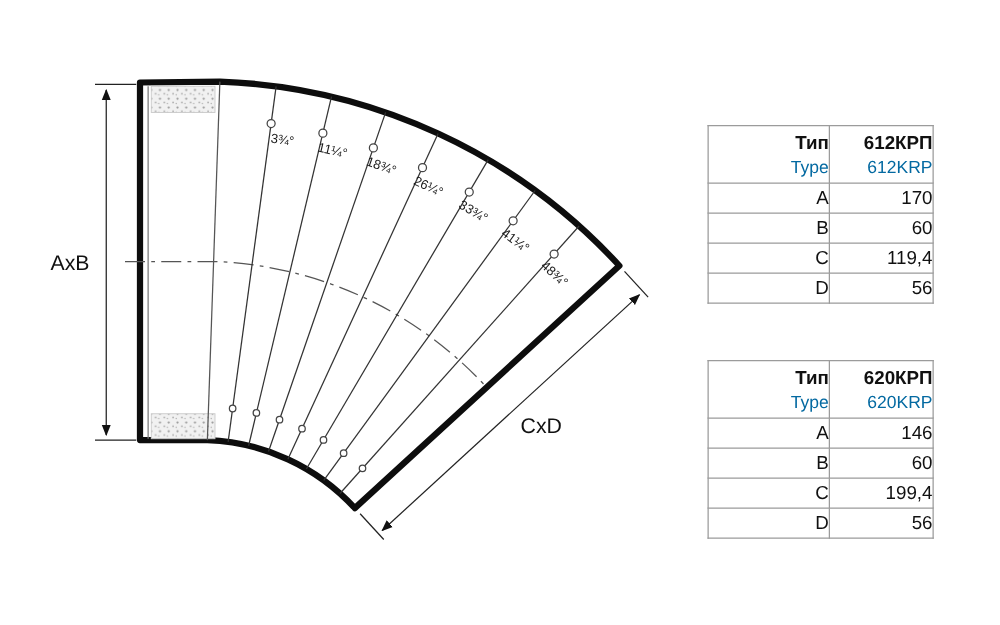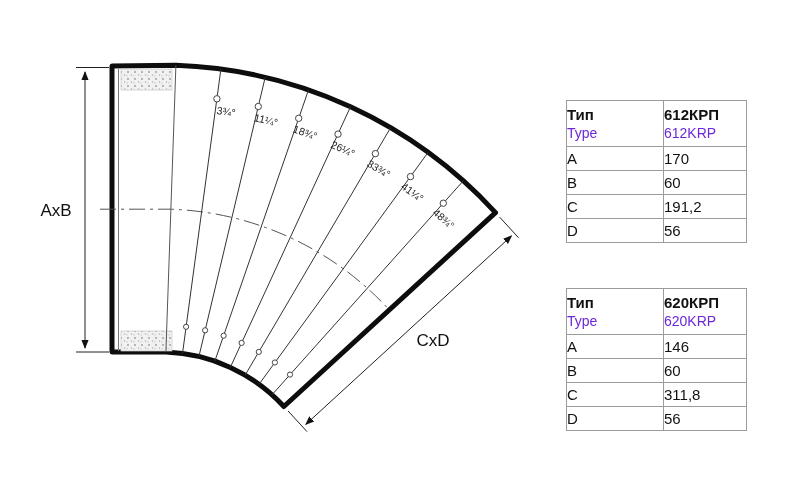--- a/index.html
+++ b/index.html
@@ -9,29 +9,29 @@
   }
   #drawing{position:absolute;left:0;top:0;}
   
   table.spec{
     position:absolute;left:566px;border-collapse:collapse;background:#fff;
     font-family:"Liberation Sans",sans-serif;
   }
   table.spec.t1{top:100px;}
   table.spec.t2{top:288px;}
   table.spec td{
-    border:1px solid #9b9b9b;text-align:left;vertical-align:middle;
+    border:1px solid #9b9b9b;text-align:right;vertical-align:middle;
     background:#fff;padding:0;
   }
   table.spec td.c1{width:96px;}
   table.spec td.c2{width:82px;}
   table.spec tr.head td{height:45px;}
   table.spec tr.data td{height:23px;font-size:15px;color:#111;}
   .ru{display:block;font-weight:bold;font-size:15px;color:#111;line-height:1.35;padding-top:3px;}
-  .en{display:block;font-weight:normal;font-size:14px;color:#6d28d9;line-height:1.2;padding-bottom:3px;}
+  .en{display:block;font-weight:normal;font-size:14px;color:#0369a1;line-height:1.2;padding-bottom:3px;}
   svg text{font-family:"Liberation Sans",sans-serif;}
   .anglbl{font-size:10.5px;fill:#1a1a1a;}
   .dimlbl{font-size:17px;fill:#111;}
 </style>
 </head>
 <body>
 
 <div id="stage">
 
   <svg id="drawing" width="540" height="500" viewBox="0 0 540 500">
@@ -126,21 +126,21 @@
     <tr class="data">
       <td class="c1">A</td>
       <td class="c2">170</td>
     </tr>
     <tr class="data">
       <td class="c1">B</td>
       <td class="c2">60</td>
     </tr>
     <tr class="data">
       <td class="c1">C</td>
-      <td class="c2">191,2</td>
+      <td class="c2">119,4</td>
     </tr>
     <tr class="data">
       <td class="c1">D</td>
       <td class="c2">56</td>
     </tr>
   </tbody>
     </table>
 
   <table class="spec t2">
     <tbody>
@@ -157,21 +157,21 @@
     <tr class="data">
       <td class="c1">A</td>
       <td class="c2">146</td>
     </tr>
     <tr class="data">
       <td class="c1">B</td>
       <td class="c2">60</td>
     </tr>
     <tr class="data">
       <td class="c1">C</td>
-      <td class="c2">311,8</td>
+      <td class="c2">199,4</td>
     </tr>
     <tr class="data">
       <td class="c1">D</td>
       <td class="c2">56</td>
     </tr>
   </tbody>
     </table>
 
 </div>
 

